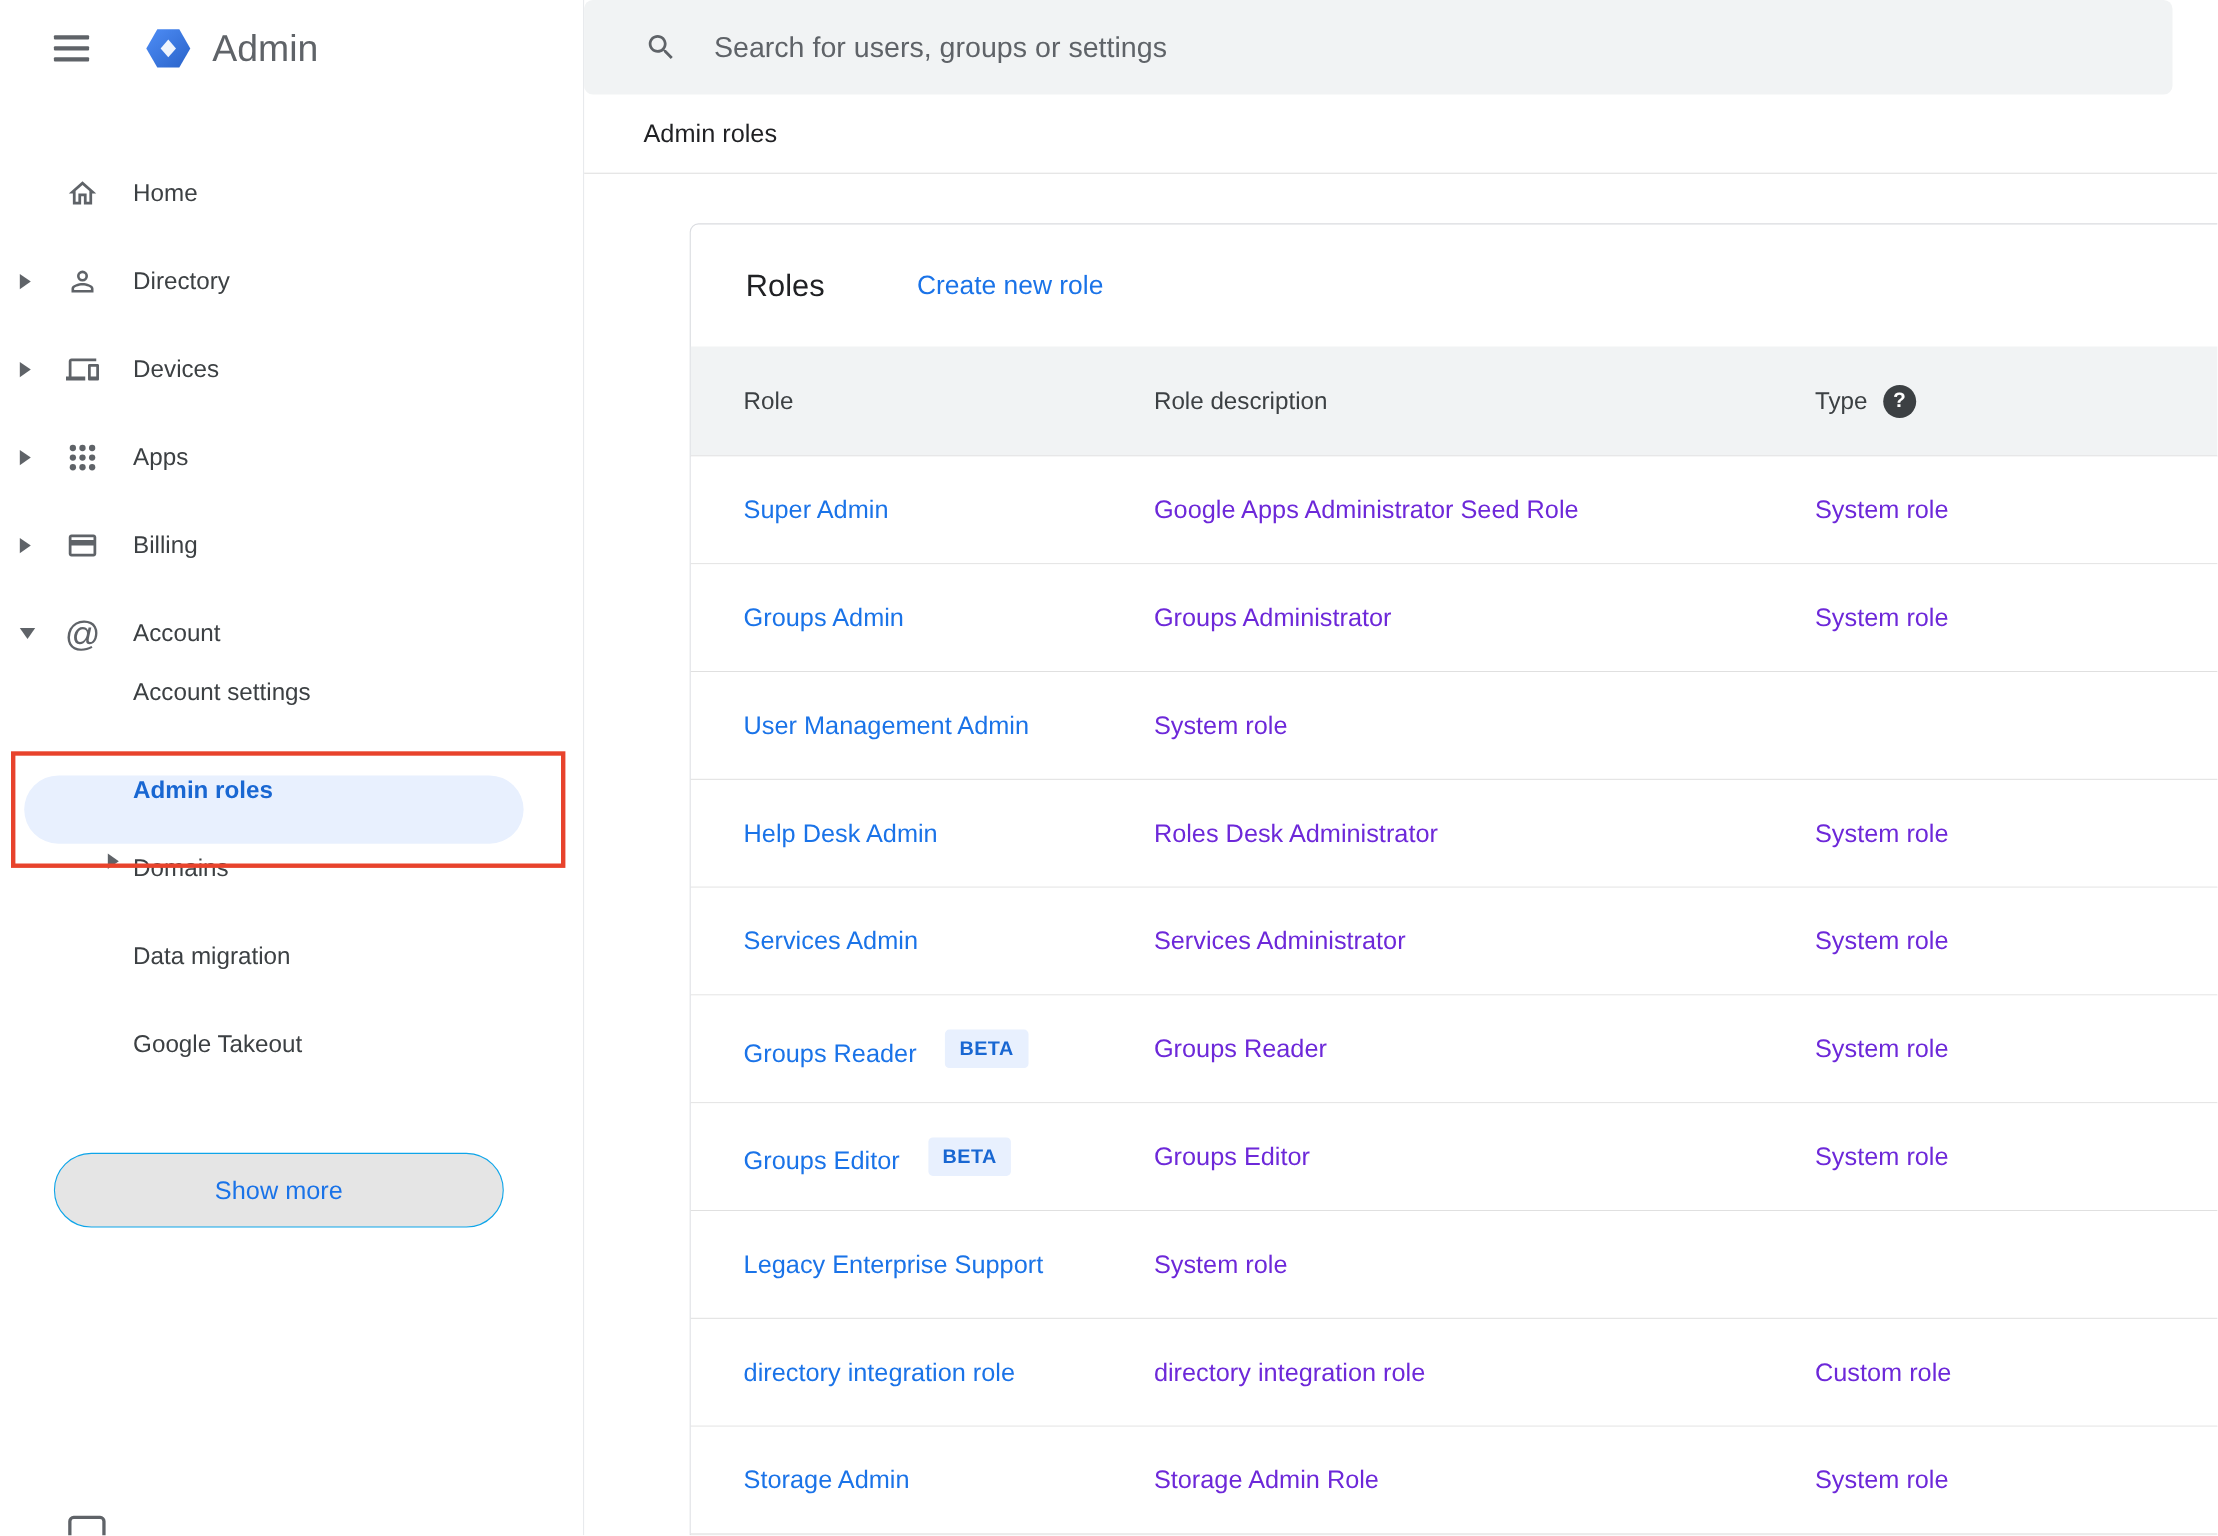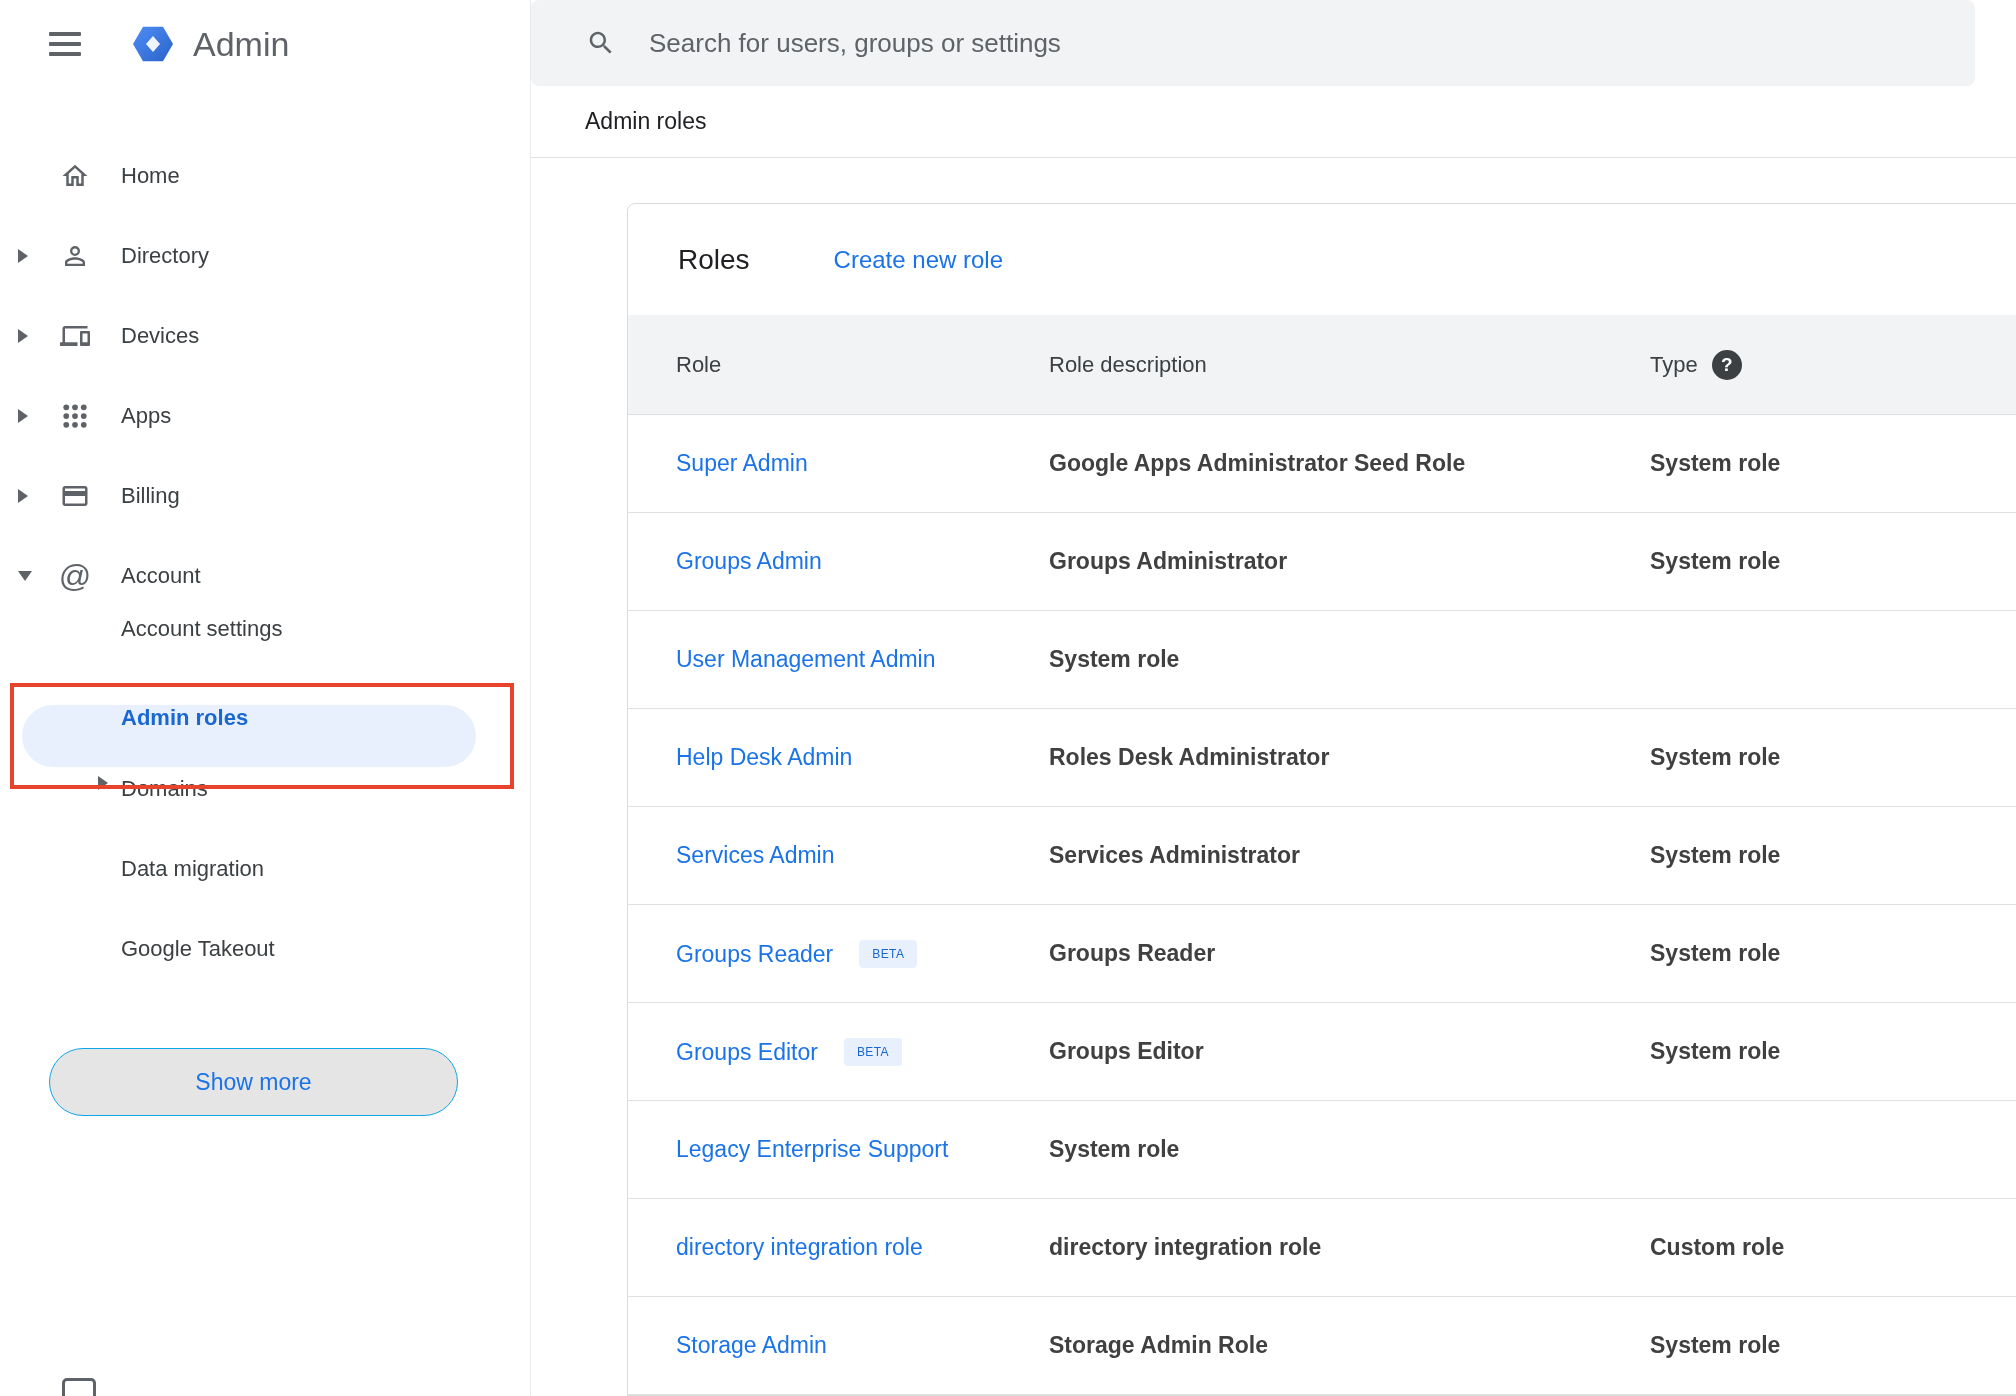--- a/index.html
+++ b/index.html
@@ -55,22 +55,22 @@
   .card-title { font-size:28px; color:#202124; font-weight:500; }
   .create-link { margin-left:84px; font-size:24px; color:#1a73e8; }
 
   .thead { height:100px; background:#f1f3f4; display:grid; grid-template-columns:373px 601px auto; padding-left:48px; align-items:center; border-bottom:1px solid #e0e0e0; }
   .th { font-size:22px; font-weight:500; color:#3c4043; display:flex; align-items:center; }
   .help-circle { margin-left:14px; width:30px; height:30px; border-radius:50%; background:#3c4043; color:#fff; font-size:19px; font-weight:700; display:flex; align-items:center; justify-content:center; }
 
   .trow { height:98px; display:grid; grid-template-columns:373px 601px auto; padding-left:48px; align-items:center; border-bottom:1px solid #e0e0e0; background:#fff; }
   .role-cell { display:flex; align-items:flex-end; }
   .role-link { font-size:23px; color:#1a73e8; text-decoration:none; }
-  .beta { margin-left:26px; background:#e8f0fe; color:#1967d2; font-size:12px; font-weight:400; letter-spacing:.4px; padding:7px 13px; border-radius:4px; }
-  .desc-cell, .type-cell { font-size:23px; color:#404040;font-weight:bold; }
+  .beta { margin-left:26px; background:#e8f0fe; color:#1967d2; font-size:18px; font-weight:700; letter-spacing:.4px; padding:7px 13px; border-radius:4px; }
+  .desc-cell, .type-cell { font-size:23px; color:#6d28d9; }
 </style>
 </head>
 <body>
 
 <div class="app" data-interactable="false">
 
   <div class="sidebar" data-interactable="false">
     <div class="sidebar-header" data-interactable="false">
       <div class="hamburger" data-interactable="true">
           <span></span>

